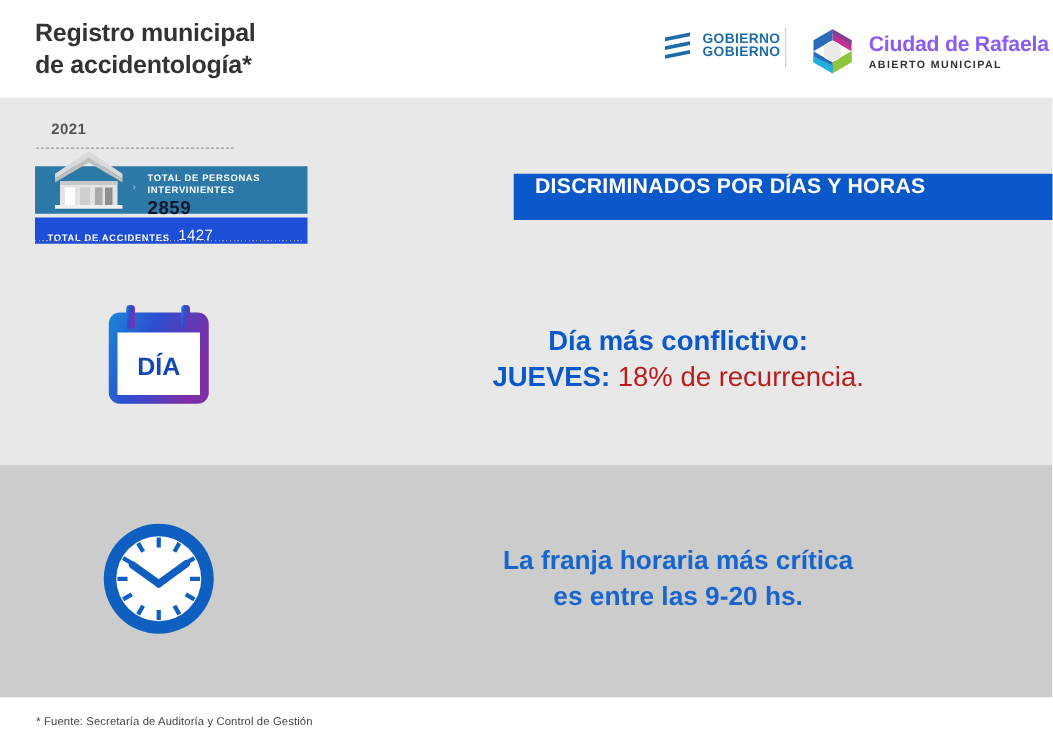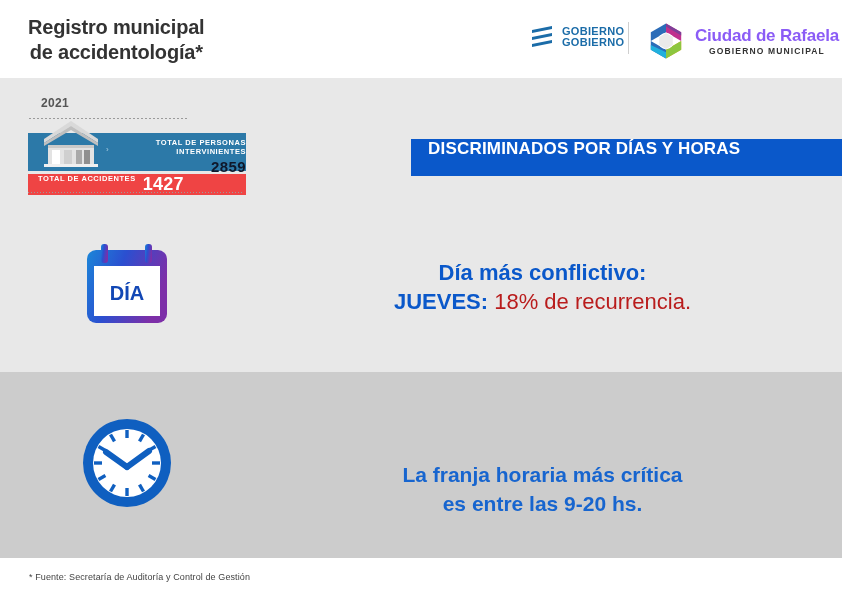--- a/index.html
+++ b/index.html
@@ -11,21 +11,20 @@
     overflow:hidden;
     position:relative;
     -webkit-font-smoothing:antialiased;
   }
   .page{position:relative;width:842px;height:595px;overflow:hidden;}
 
   
   .header{
     position:absolute;left:0;top:0;width:842px;height:92px;
     background:#ffffff;
-    text-align:center;
   }
   .title-block{
     position:absolute;left:28px;top:15px;
     color:#333333;
     font-size:20px;font-weight:bold;line-height:25px;
     letter-spacing:-0.2px;
   }
   .title-line{display:block;white-space:nowrap;}
 
   
@@ -90,40 +89,40 @@
     position:relative;height:38px;background:#2c79a8;
   }
   .building{
     position:absolute;left:12px;top:-14px;width:62px;height:50px;
   }
   .stats-caret{
     position:absolute;left:78px;top:13px;
     color:#a9cde2;font-size:8px;line-height:8px;
   }
   .stats-main-text{
-    position:absolute;left:90px;top:5px;text-align:right;
+    position:absolute;left:90px;top:5px;
   }
   .stats-label{
     display:block;color:#ffffff;font-size:7.5px;font-weight:bold;
     letter-spacing:0.55px;
   }
   .stats-value{
     display:block;color:#0f172a;font-size:15px;font-weight:bold;
     letter-spacing:0.4px;margin-top:2px;
   }
   .stats-sep{height:3px;background:#e8e8e8;}
   .stats-sub{
-    position:relative;height:21px;background:#ef4444;
-    display:flex;align-items:flex-start;padding-left:10px;gap:7px;
+    position:relative;height:21px;background:#1d4ed8;
+    display:flex;align-items:flex-end;padding-left:10px;gap:7px;
   }
   .stats-sub-label{
     color:#ffffff;font-size:7.5px;font-weight:bold;letter-spacing:0.55px;
   }
   .stats-sub-value{
-    color:#ffffff;font-size:18px;font-weight:bold;letter-spacing:0.3px;
+    color:#ffffff;font-size:12px;font-weight:normal;letter-spacing:0.3px;
   }
   .stats-rule{
     position:absolute;left:28px;top:192px;width:215px;height:1px;
     background-image:repeating-linear-gradient(to right,#9a9a9a 0 1px,transparent 1px 3px);
   }
 
   
   .banner{
     position:absolute;left:411px;top:139px;width:443px;height:37px;
     background:#0a58ca;
@@ -148,21 +147,21 @@
   .dia-strong{font-weight:bold;}
   .dia-soft{font-weight:normal;color:#b91c1c;}
 
   
   .clock-wrap{
     position:absolute;left:79px;top:415px;width:96px;height:96px;
   }
   .clock-svg{width:96px;height:96px;display:block;}
   .hora-text{
     position:absolute;left:375px;top:434px;width:335px;
-    text-align:center;color:#1765cf;line-height:29px;margin-top:26px;
+    text-align:center;color:#1765cf;line-height:29px;
   }
   .hora-l1,.hora-l2{display:block;font-size:21px;font-weight:bold;}
 
   
   .source{
     position:absolute;left:29px;top:572px;
     color:#444444;font-size:9px;letter-spacing:0.1px;
   }
 </style>
 </head>
@@ -204,21 +203,21 @@
             <path d="M12 28 L12 72 L50 94 L50 72 L12 50 Z" fill="#2b6cb8"></path>
             <path d="M12 60 L12 72 L50 94 L50 78 Z" fill="#21b0dd"></path>
             <path d="M50 6 L88 28 L88 36 L50 14 Z" fill="#7d3f98"></path>
             <circle cx="50" cy="50" r="20" fill="#ffffff"></circle>
             <path d="M50 30 L67 40 L67 60 L50 70 L33 60 L33 40 Z" fill="#eaeaea"></path>
           </g>
         </svg>
       </span>
       <span class="cr-text">
         <span class="cr-name">Ciudad de Rafaela</span>
-        <span class="cr-sub">GOBIERNO MUNICIPAL</span>
+        <span class="cr-sub">ABIERTO MUNICIPAL</span>
       </span>
     </div>
   </div>
 
   <div class="band-light"></div>
   <div class="band-dark"></div>
   <div class="band-footer"></div>
 
   <div class="year">2021</div>
   <div class="year-rule"></div>

